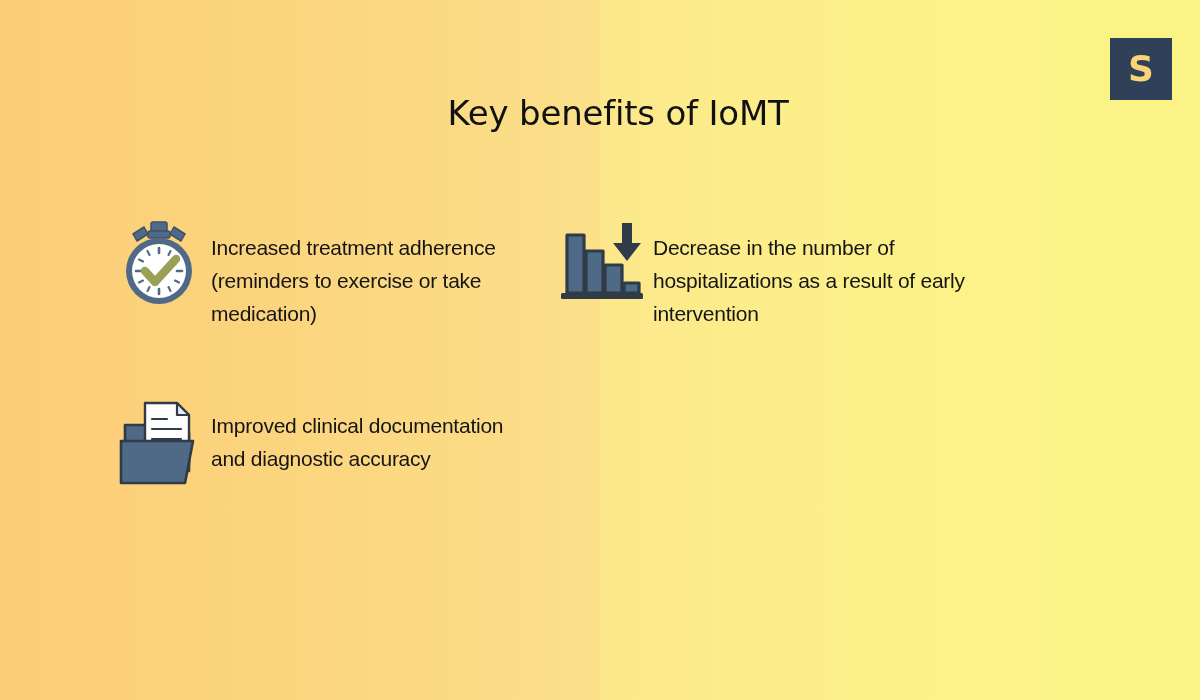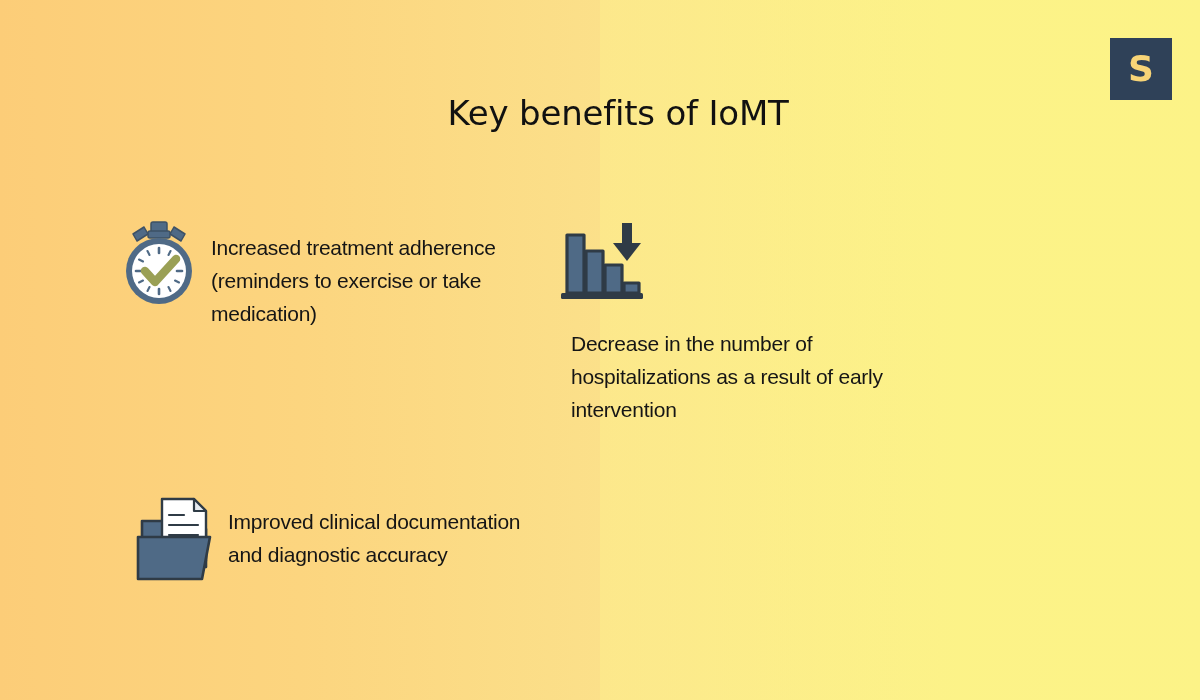--- a/index.html
+++ b/index.html
@@ -75,29 +75,28 @@
     left: 0;
     top: 215px;
     width: 1200px;
   }
   .row {
     display: flex;
     width: 1184px;
   }
   .row + .row {
     margin-top: 63px;
-    margin-left: 17px;
   }
   .cell {
     display: flex;
     align-items: flex-start;
     box-sizing: border-box;
   }
   .cell-left  { width: 520px; padding-left: 118px; }
-  .cell-right { width: 560px; padding-left: 41px; flex-direction: column; }
+  .cell-right { width: 560px; padding-left: 41px; }
 
   .icon-box {
     width: 82px;
     min-width: 82px;
     height: 96px;
     display: flex;
     align-items: flex-start;
     justify-content: center;
     padding-top: 4px;
     box-sizing: border-box;

